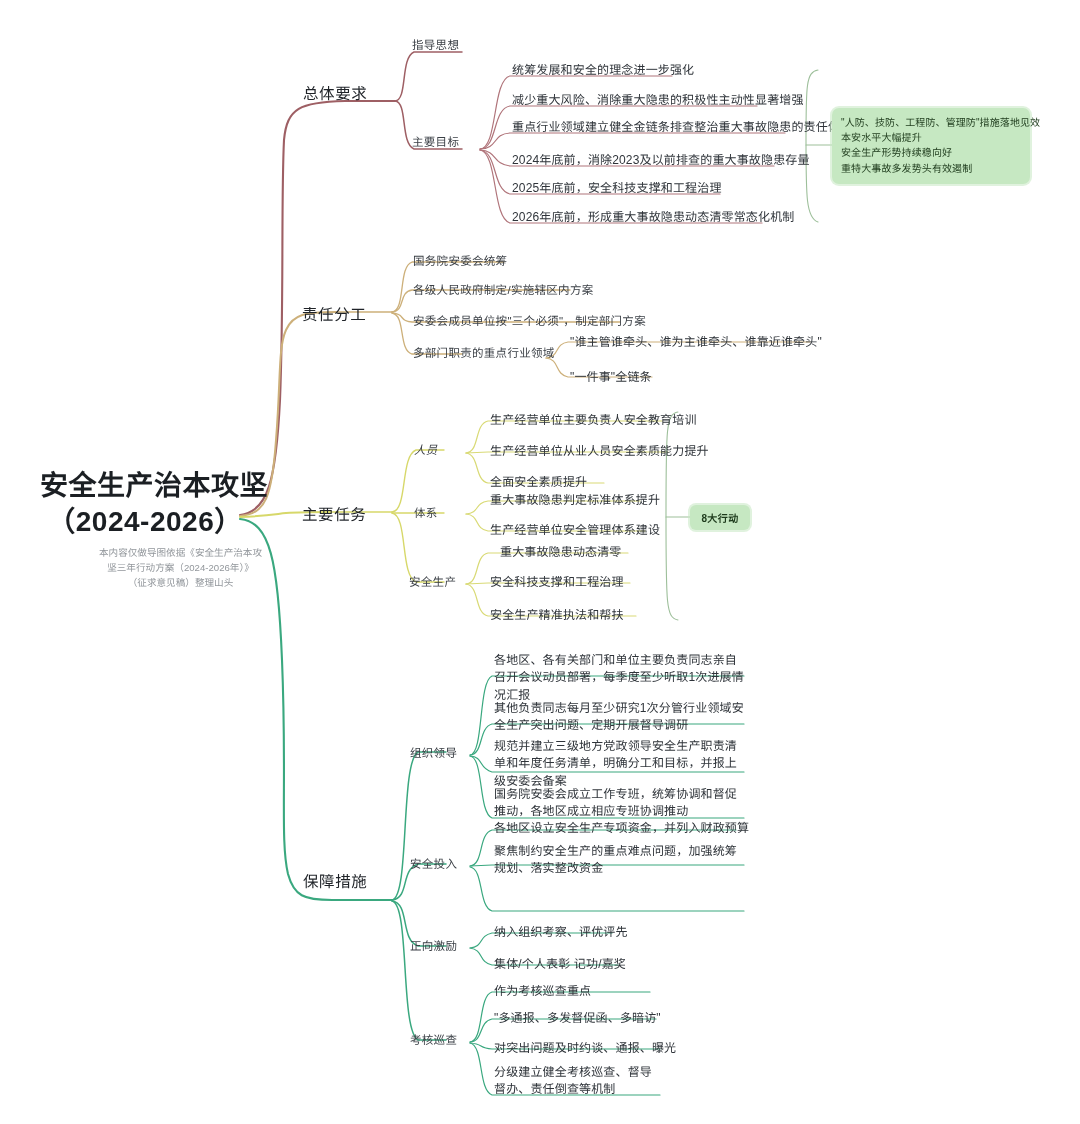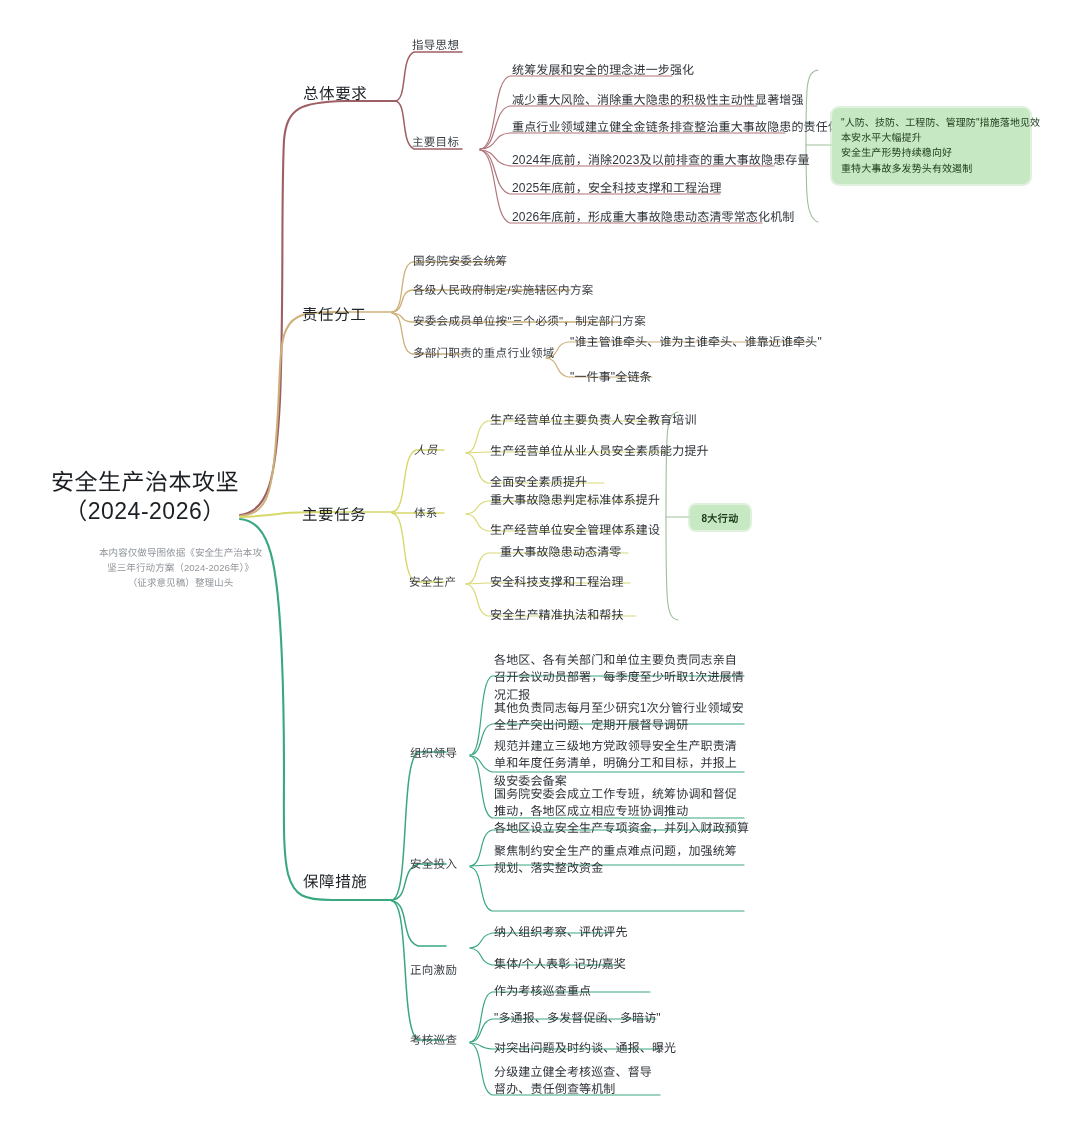--- a/index.html
+++ b/index.html
@@ -40,22 +40,22 @@
 
   
   #root-node {
     left: 40px;
     top: 468px;
     width: 210px;
     text-align: center;
     line-height: 1.28;
   }
   #root-node .root-title {
-    font-size: 23px;
-    font-weight: normal;
+    font-size: 28px;
+    font-weight: bold;
     letter-spacing: 0.5px;
     color: #1b1f23;
     display: block;
   }
   #root-note {
     position: absolute;
     left: 78px;
     top: 546px;
     width: 205px;
     text-align: center;
@@ -263,21 +263,21 @@
   <div class="node leaf nowrap" style="left:500px; top:544px;">重大事故隐患动态清零</div>
   <div class="node leaf nowrap" style="left:490px; top:574px;">安全科技支撑和工程治理</div>
   <div class="node leaf nowrap" style="left:490px; top:607px;">安全生产精准执法和帮扶</div>
 
   <div id="badge-8actions" class="sticky">8大行动</div>
 
   <div class="node lvl1" style="left:303px; top:869px;">保障措施</div>
 
   <div class="node lvl2" style="left:410px; top:744px;">组织领导</div>
   <div class="node lvl2" style="left:410px; top:855px;">安全投入</div>
-  <div class="node lvl2" style="left:410px; top:937px;margin-top:24px;">正向激励</div>
+  <div class="node lvl2" style="left:410px; top:937px;">正向激励</div>
   <div class="node lvl2" style="left:410px; top:1031px;">考核巡查</div>
 
   <div class="node-wrap leaf" style="left:494px; top:652px; width:252px;">各地区、各有关部门和单位主要负责同志亲自召开会议动员部署，每季度至少听取1次进展情况汇报</div>
   <div class="node-wrap leaf" style="left:494px; top:700px; width:252px;">其他负责同志每月至少研究1次分管行业领域安全生产突出问题、定期开展督导调研</div>
   <div class="node-wrap leaf" style="left:494px; top:738px; width:252px;">规范并建立三级地方党政领导安全生产职责清单和年度任务清单，明确分工和目标，并报上级安委会备案</div>
   <div class="node-wrap leaf" style="left:494px; top:786px; width:252px;">国务院安委会成立工作专班，统筹协调和督促推动，各地区成立相应专班协调推动</div>
 
   <div class="node-wrap leaf nowrap" style="left:494px; top:820px;">各地区设立安全生产专项资金，并列入财政预算</div>
   <div class="node-wrap leaf" style="left:494px; top:843px; width:252px;">聚焦制约安全生产的重点难点问题，加强统筹规划、落实整改资金</div>
 

